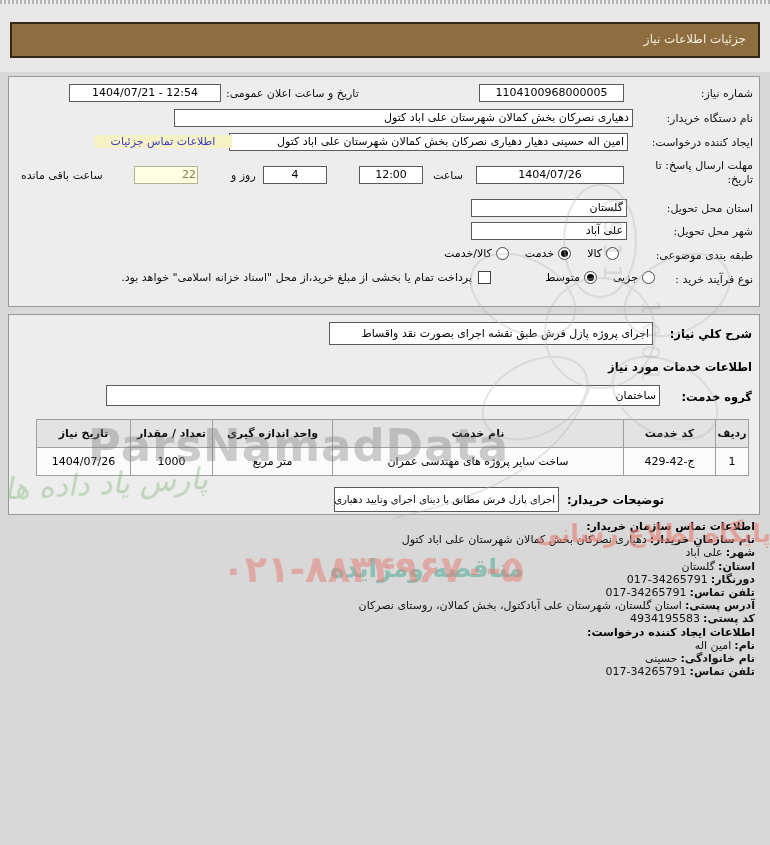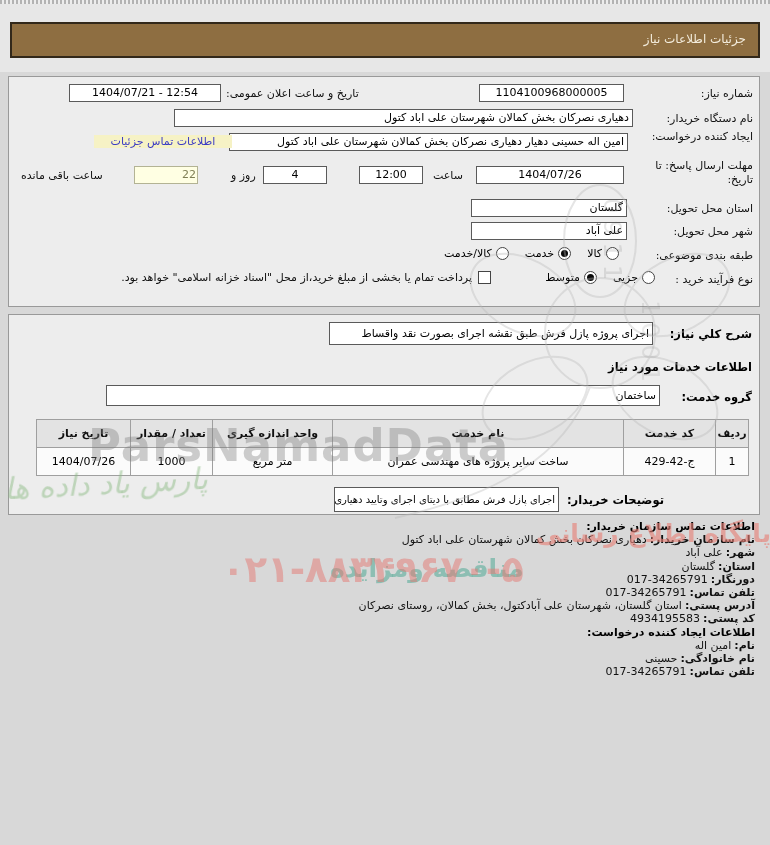--- a/index.html
+++ b/index.html
@@ -67,21 +67,21 @@
 
     <div class="lbl" style="right:6px; top:10px;">شماره نیاز:</div>
     <div class="box c h18" style="left:470px; top:7px; width:145px;">1104100968000005</div>
 
     <div class="lbl" style="left:217px; top:10px;">تاریخ و ساعت اعلان عمومی:</div>
     <div class="box c h18" style="left:60px; top:7px; width:152px;">1404/07/21 - 12:54</div>
 
     <div class="lbl" style="right:6px; top:35px;">نام دستگاه خریدار:</div>
     <div class="box h18" style="left:165px; top:32px; width:459px;">دهیاری نصرکان بخش کمالان شهرستان علی اباد کتول</div>
 
-    <div class="lbl" style="right:6px; top:53px;">ایجاد کننده درخواست:</div>
+    <div class="lbl" style="right:6px; top:59px;">ایجاد کننده درخواست:</div>
     <div class="box h18" style="left:220px; top:56px; width:399px;">امین اله حسینی دهیار دهیاری نصرکان بخش کمالان شهرستان علی اباد کتول</div>
     <div class="link" style="left:85px; top:58px; width:138px;">اطلاعات تماس جزئیات</div>
 
     <div class="lbl" style="right:6px; top:82px; line-height:14px; text-align:right;">
       <div>مهلت ارسال پاسخ: تا</div>
       <div>تاریخ:</div>
     </div>
     <div class="box c h18" style="left:467px; top:89px; width:148px;">1404/07/26</div>
     <div class="lbl" style="left:424px; top:92px;">ساعت</div>
     <div class="box c h18" style="left:350px; top:89px; width:64px;">12:00</div>

